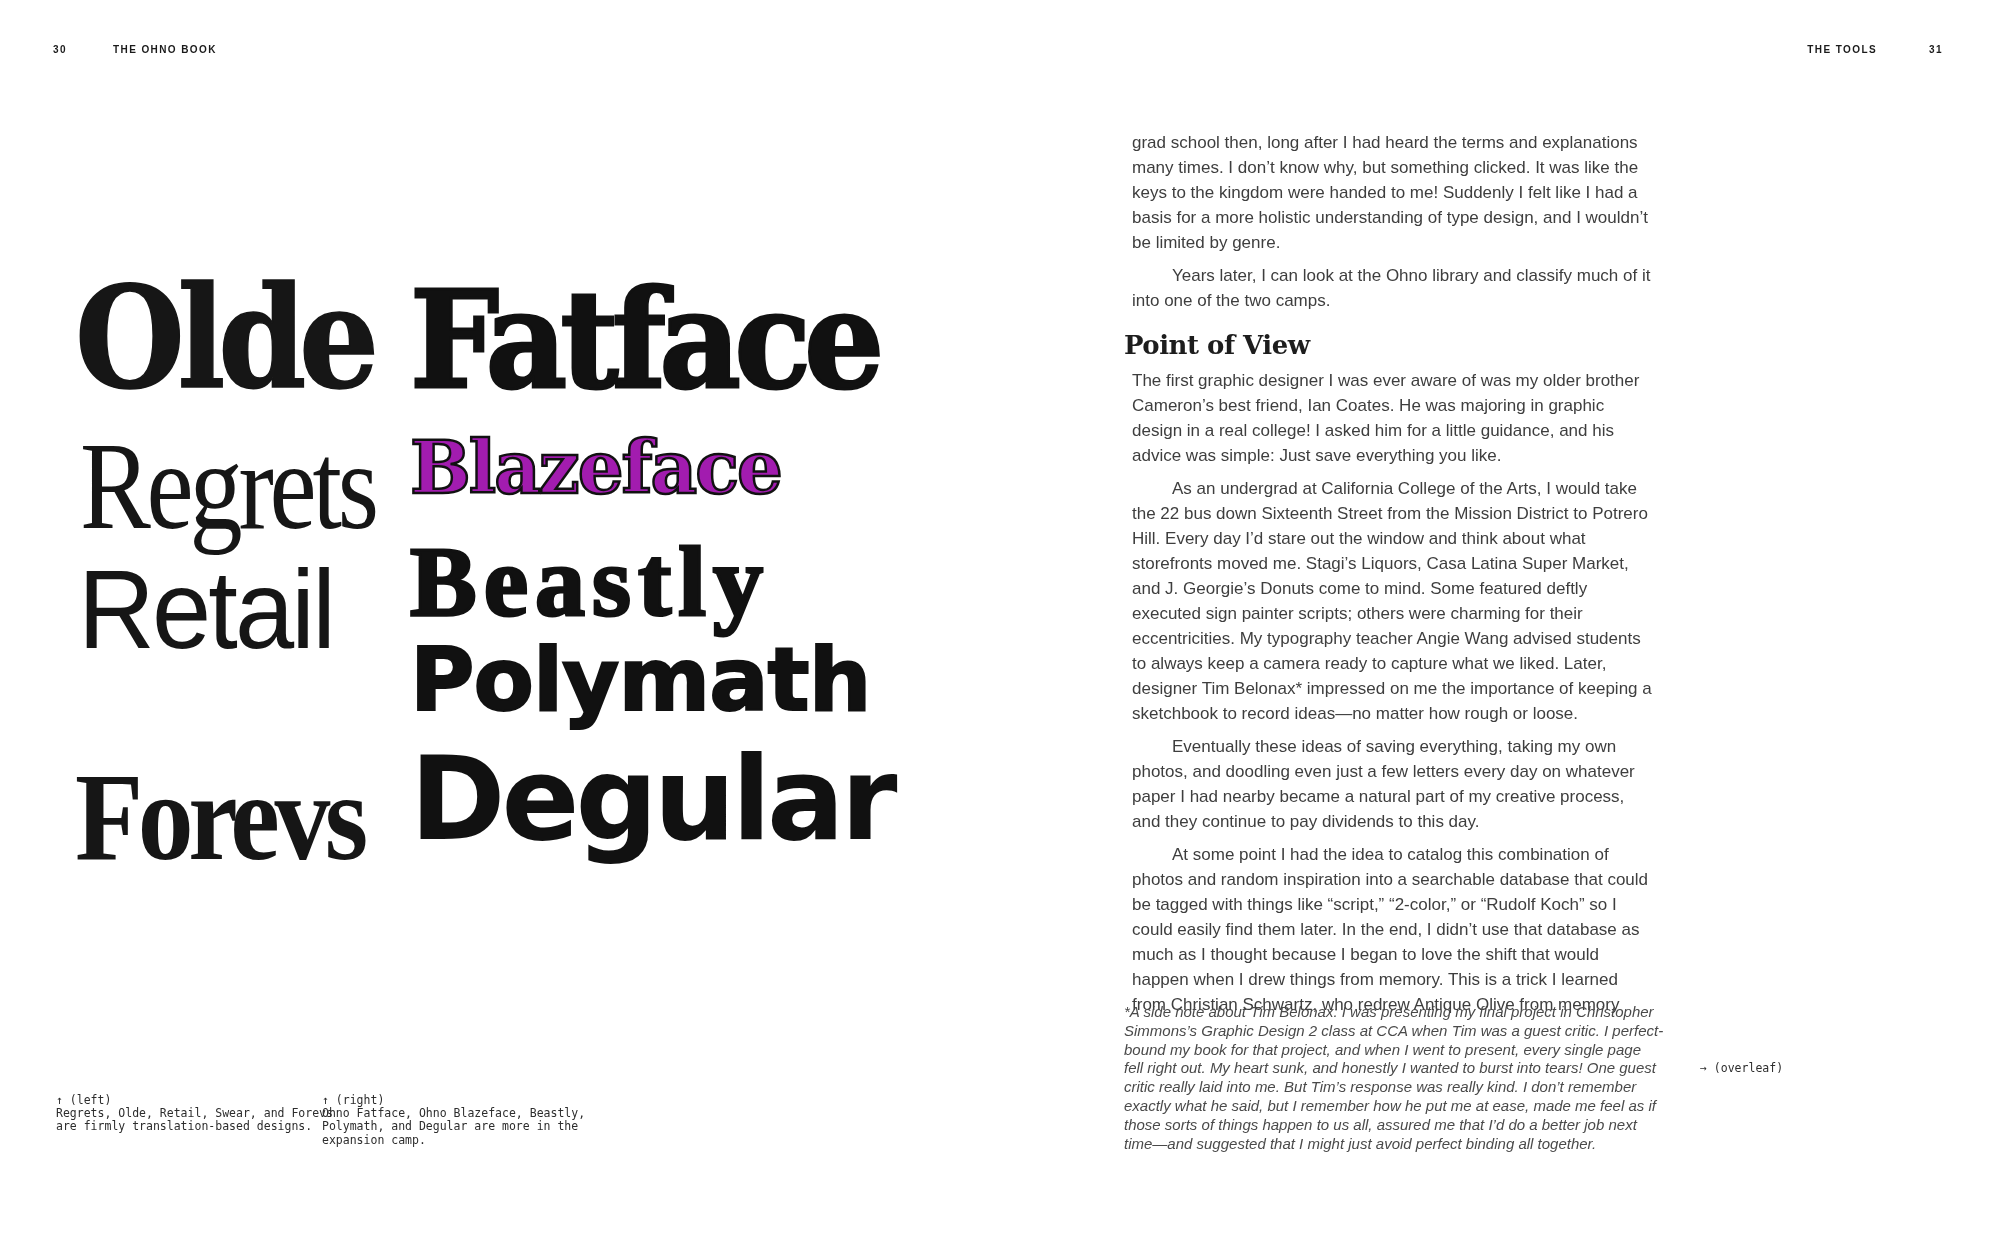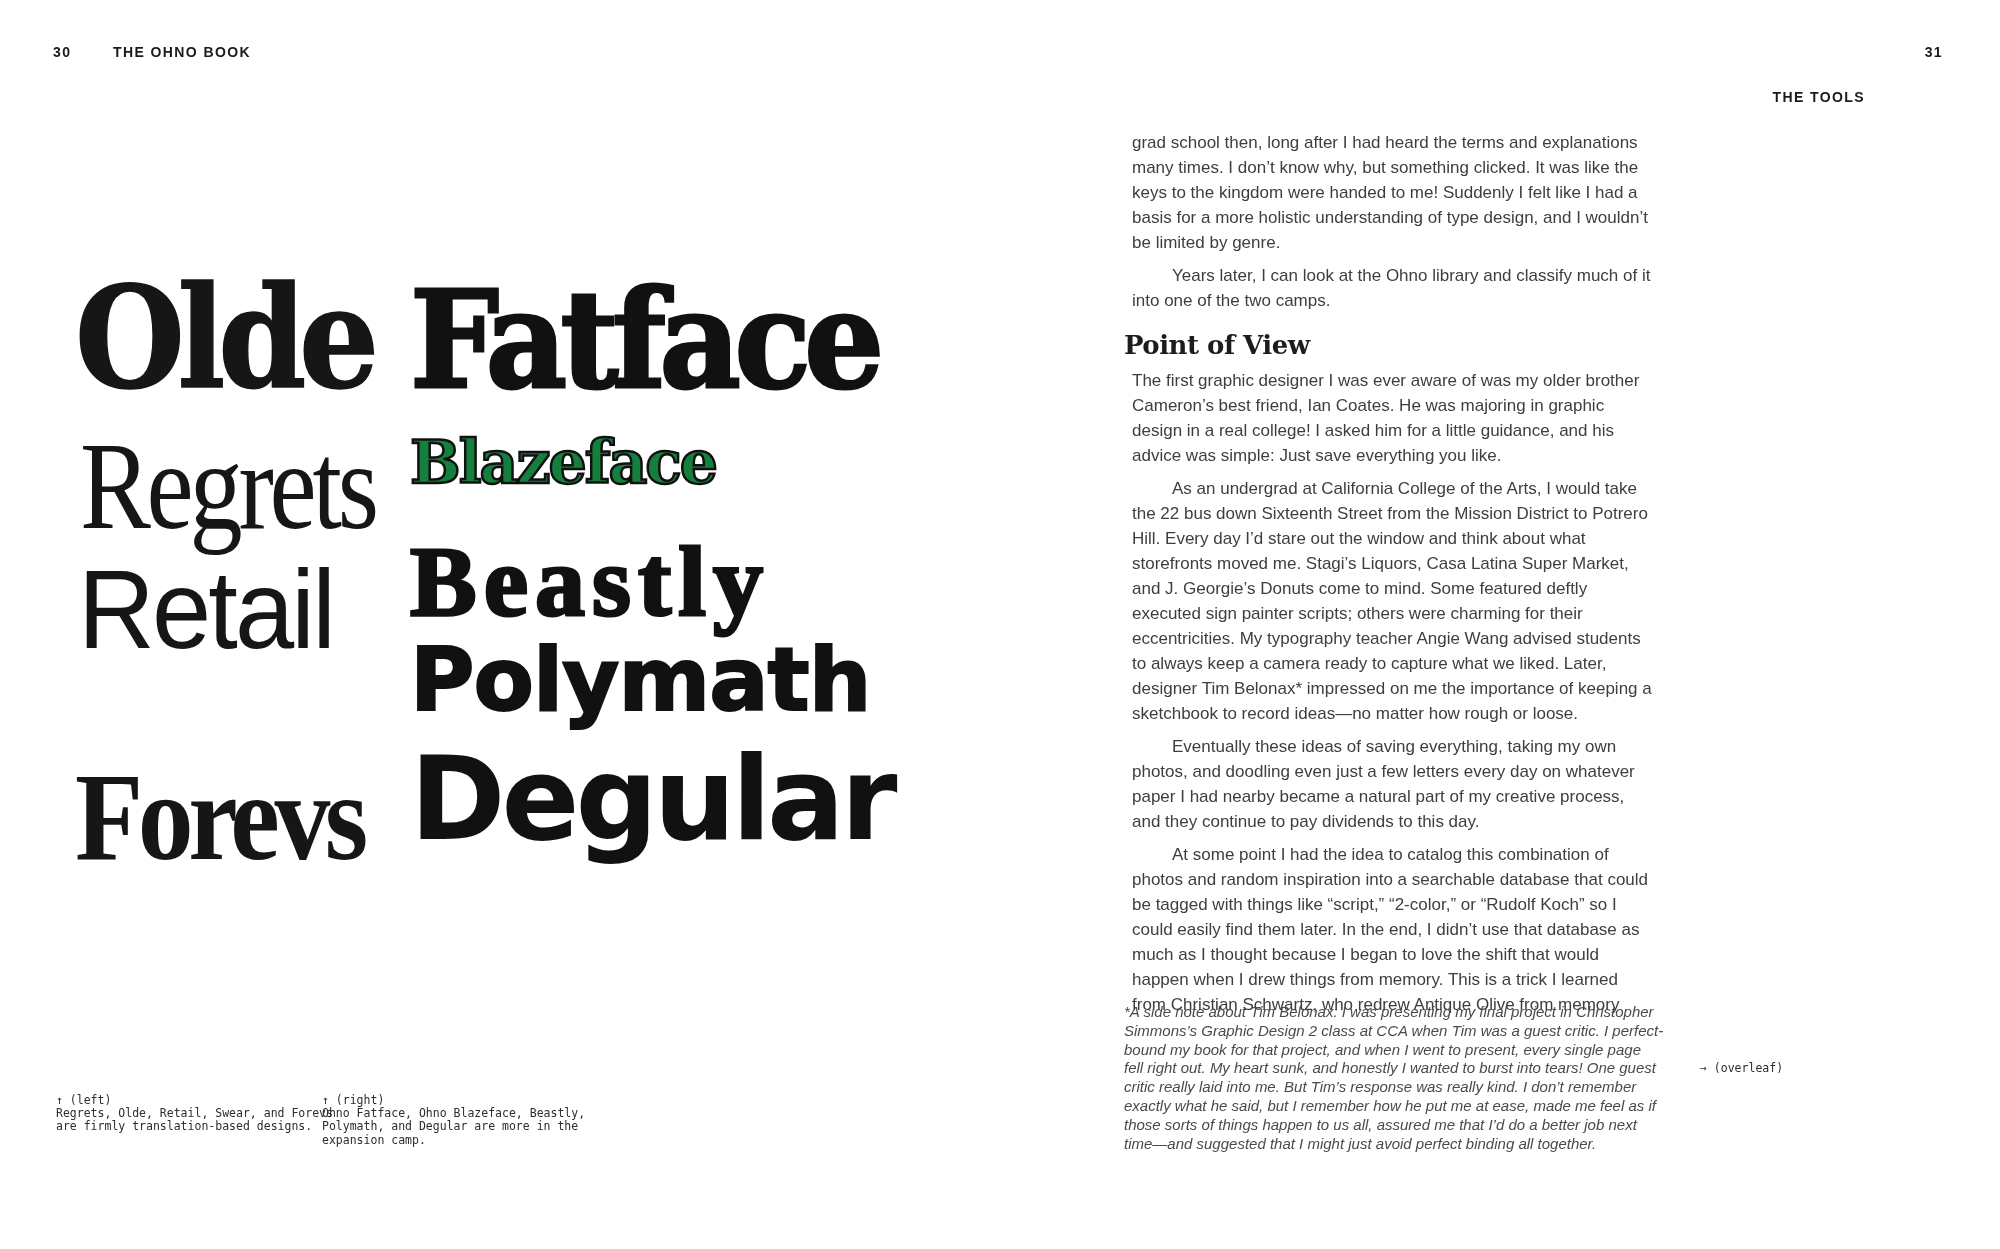--- a/index.html
+++ b/index.html
@@ -7,26 +7,26 @@
     position:relative;
     width:2000px;height:1249px;
     background:#ffffff;
     overflow:hidden;
     font-family:"Liberation Sans",sans-serif;
   }
   
   .runhead{
     position:absolute;top:44px;
     font-family:"Liberation Sans",sans-serif;
-    font-weight:800;font-size:14px;letter-spacing:1.4px;
+    font-weight:800;font-size:10px;letter-spacing:1.4px;
     color:#1a1a1a;white-space:nowrap;
   }
   .folio-left{left:53px;font-weight:700;}
   .head-left{left:113px;}
-  .head-right{right:135px;margin-top:45px;}
+  .head-right{right:123px;}
   .folio-right{right:57px;font-weight:700;}
 
   
   .sp{
     position:absolute;white-space:nowrap;color:#161616;
     transform-origin:left top;line-height:1;
   }
   .sp-olde{
     left:75px;top:268px;
     font-family:"DejaVu Serif",serif;font-weight:700;font-size:140px;
@@ -54,23 +54,23 @@
     letter-spacing:-6px;transform:scaleX(0.9);
   }
   .sp-fatface{
     left:410px;top:272px;
     font-family:"DejaVu Serif",serif;font-weight:700;font-size:135px;
     letter-spacing:-7px;transform:scaleX(0.93);
     -webkit-text-stroke:3px #111111;color:#111111;
   }
   .sp-blazeface{
     left:410px;top:432px;
-    font-family:"DejaVu Serif",serif;font-weight:700;font-size:60px;
+    font-family:"DejaVu Serif",serif;font-weight:700;font-size:72px;
     letter-spacing:-2px;
-    -webkit-text-stroke:2.5px #111111;color:#15803d;
+    -webkit-text-stroke:2.5px #111111;color:#a21caf;
   }
   .sp-beastly{
     left:410px;top:532px;
     font-family:Liberation Serif, serif;font-weight:700;font-size:100px;
     letter-spacing:7px;
     -webkit-text-stroke:3px #111111;color:#111111;
   }
   .sp-polymath{
     left:410px;top:636px;
     font-family:"DejaVu Sans",sans-serif;font-weight:700;font-size:88px;

